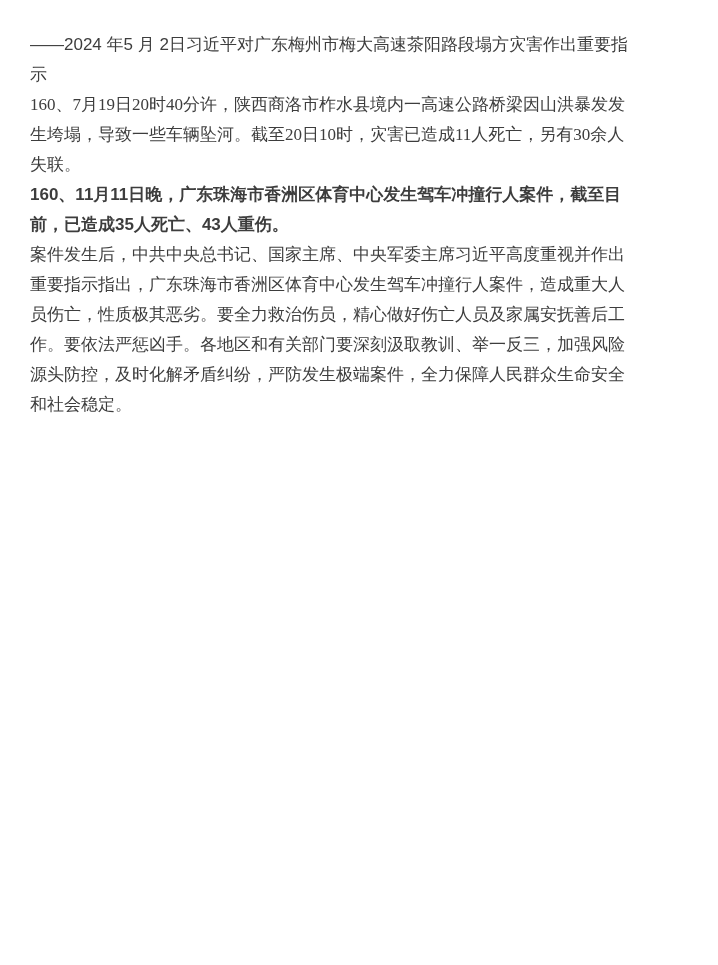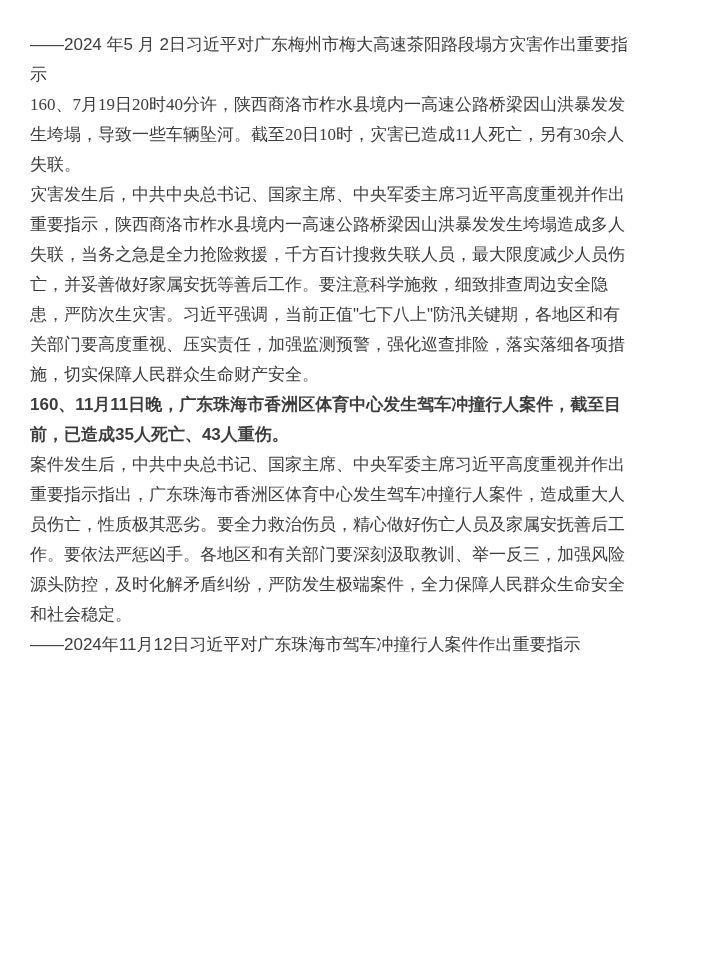--- a/index.html
+++ b/index.html
@@ -36,21 +36,19 @@
   .b6 { margin-top: 64px; }
 </style>
 </head>
 <body>
 
 <div class="doc">
   <p class="b0">——2024 年5 月 2日习近平对广东梅州市梅大高速茶阳路段塌方灾害作出重要指示</p>
 
   <p class="b1">160、7月19日20时40分许，陕西商洛市柞水县境内一高速公路桥梁因山洪暴发发生垮塌，导致一些车辆坠河。截至20日10时，灾害已造成11人死亡，另有30余人失联。</p>
 
-  <p class="b2">灾害发生后，中共中央总书记、国家主席、中央军委主席习近平高度重视并作出重要指示，陕西商洛市柞水县境内一高速公路桥梁因山洪暴发发生垮塌造成多人失联，当务之急是全力抢险救援，千方百计搜救失联人员，最大限度减少人员伤亡，并妥善做好家属安抚等善后工作。要注意科学施救，细致排查周边安全隐患，严防次生灾害。习近平强调，当前正值"七下八上"防汛关键期，各地区和有关部门要高度重视、压实责任，加强监测预警，强化巡查排险，落实落细各项措施，切实保障人民群众生命财产安全。</p>
 
 
   <p class="b4">160、11月11日晚，广东珠海市香洲区体育中心发生驾车冲撞行人案件，截至目前，已造成35人死亡、43人重伤。</p>
 
   <p class="b5">案件发生后，中共中央总书记、国家主席、中央军委主席习近平高度重视并作出重要指示指出，广东珠海市香洲区体育中心发生驾车冲撞行人案件，造成重大人员伤亡，性质极其恶劣。要全力救治伤员，精心做好伤亡人员及家属安抚善后工作。要依法严惩凶手。各地区和有关部门要深刻汲取教训、举一反三，加强风险源头防控，及时化解矛盾纠纷，严防发生极端案件，全力保障人民群众生命安全和社会稳定。</p>
 
-  <p class="b6">——2024年11月12日习近平对广东珠海市驾车冲撞行人案件作出重要指示</p>
 </div>
 
 </body></html>

